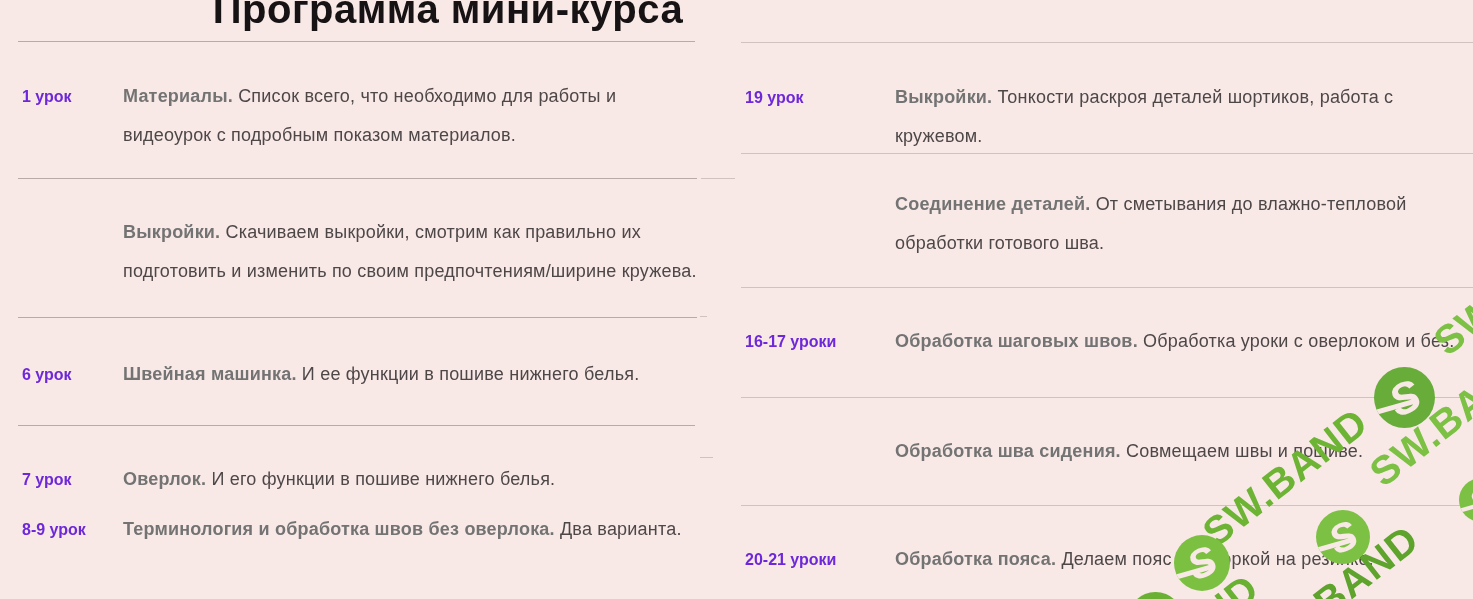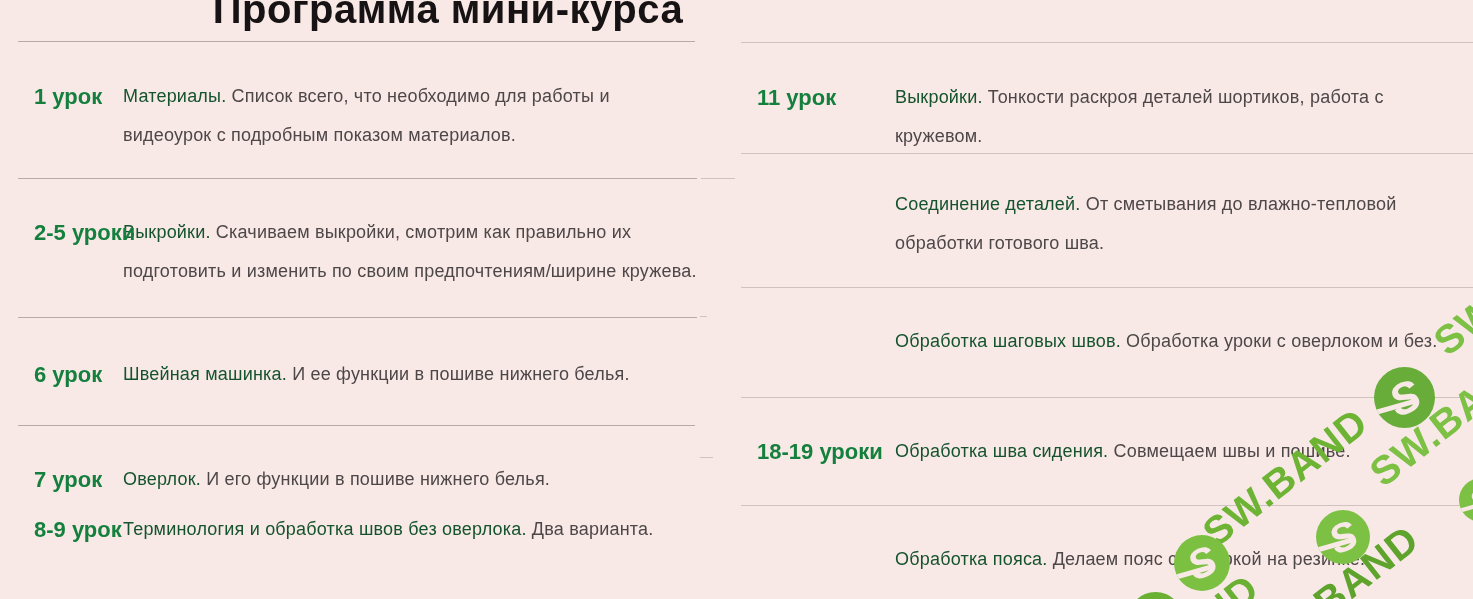--- a/index.html
+++ b/index.html
@@ -11,28 +11,28 @@
   }
   .title {
     position:absolute; top:-13px; left:103px; width:690px; margin:0;
     text-align:center; font-size:40px; font-weight:700;
     letter-spacing:0.5px; color:#171314; white-space:nowrap;
   }
   .divider { position:absolute; height:1px; background:#b9aaa9; }
   .divider.light { background:#cfc2c0; }
   .lesson { position:absolute; }
   .lesson .label {
-    position:absolute; left:16px; top:0;
-    font-size:22px; font-weight:700; line-height:39px; color:#15803d;
+    position:absolute; left:4px; top:0;
+    font-size:16px; font-weight:700; line-height:39px; color:#6d28d9;
     white-space:nowrap;
   }
   .lesson .desc {
     font-size:18px; line-height:39px; color:#4e4748; letter-spacing:0.2px;
   }
-  .lesson .topic { font-weight:400; color:#14532d;text-align:center; }
+  .lesson .topic { font-weight:700; color:#737373;text-align:center; }
   .col-left .lesson { left:18px; }
   .col-left .lesson .desc { margin-left:105px; width:575px; }
   .col-right .lesson { left:741px; }
   .col-right .lesson .desc { margin-left:154px; width:578px; }
 
   
   .wm-text {
     position:absolute; font-weight:700; font-size:40px; letter-spacing:1px;
     white-space:nowrap; transform:rotate(-38deg); line-height:1;
   }
@@ -68,53 +68,53 @@
   <div class="divider light" style="left:741px; top:287px; width:732px;"></div>
   <div class="divider light" style="left:741px; top:397px; width:732px;"></div>
   <div class="divider light" style="left:741px; top:505px; width:732px;"></div>
 
   <div class="col-left">
     <div class="lesson" style="top:77px;">
       <div class="label">1 урок</div>
       <div class="desc"><span class="topic">Материалы.</span> <span>Список всего, что необходимо для работы и видеоурок с подробным показом материалов.</span></div>
     </div>
     <div class="lesson" style="top:213px;">
-      <div class="label">2-5 уроки</div>
       <div class="desc"><span class="topic">Выкройки.</span> <span>Скачиваем выкройки, смотрим как правильно их подготовить и изменить по своим предпочтениям/ширине кружева.</span></div>
     </div>
     <div class="lesson" style="top:355px;">
       <div class="label">6 урок</div>
       <div class="desc"><span class="topic">Швейная машинка.</span> <span>И ее функции в пошиве нижнего белья.</span></div>
     </div>
     <div class="lesson" style="top:460px;">
       <div class="label">7 урок</div>
       <div class="desc"><span class="topic">Оверлок.</span> <span>И его функции в пошиве нижнего белья.</span></div>
     </div>
     <div class="lesson" style="top:510px;">
       <div class="label">8-9 урок</div>
       <div class="desc"><span class="topic">Терминология и обработка швов без оверлока.</span> <span>Два варианта.</span></div>
     </div>
   </div>
 
   <div class="col-right">
     <div class="lesson" style="top:78px;">
-      <div class="label">11 урок</div>
+      <div class="label">19 урок</div>
       <div class="desc"><span class="topic">Выкройки.</span> <span>Тонкости раскроя деталей шортиков, работа с кружевом.</span></div>
     </div>
     <div class="lesson" style="top:185px;">
       <div class="desc"><span class="topic">Соединение деталей.</span> <span>От сметывания до влажно-тепловой обработки готового шва.</span></div>
     </div>
     <div class="lesson" style="top:322px;">
+      <div class="label">16-17 уроки</div>
       <div class="desc"><span class="topic">Обработка шаговых швов.</span> <span>Обработка уроки с оверлоком и без.</span></div>
     </div>
     <div class="lesson" style="top:432px;">
-      <div class="label">18-19 уроки</div>
       <div class="desc"><span class="topic">Обработка шва сидения.</span> <span>Совмещаем швы и пошиве.</span></div>
     </div>
     <div class="lesson" style="top:540px;">
+      <div class="label">20-21 уроки</div>
       <div class="desc"><span class="topic">Обработка пояса.</span> <span>Делаем пояс со сборкой на резинке.</span></div>
     </div>
   </div>
 
   <div>
     <div class="wm-text" style="left:1187px; top:457px; color:#6db434;">SW.BAND</div>
     <div class="wm-text" style="left:1354px; top:397px; color:#7cc044;">SW.BAND</div>
     <div class="wm-text" style="left:1238px; top:574px; color:#5ea32c;">SW.BAND</div>
     <div class="wm-text" style="left:1418px; top:266px; color:#7cc044;">SW.BAND</div>
     <div class="wm-text" style="left:1078px; top:623px; color:#6ab133;">SW.BAND</div>

